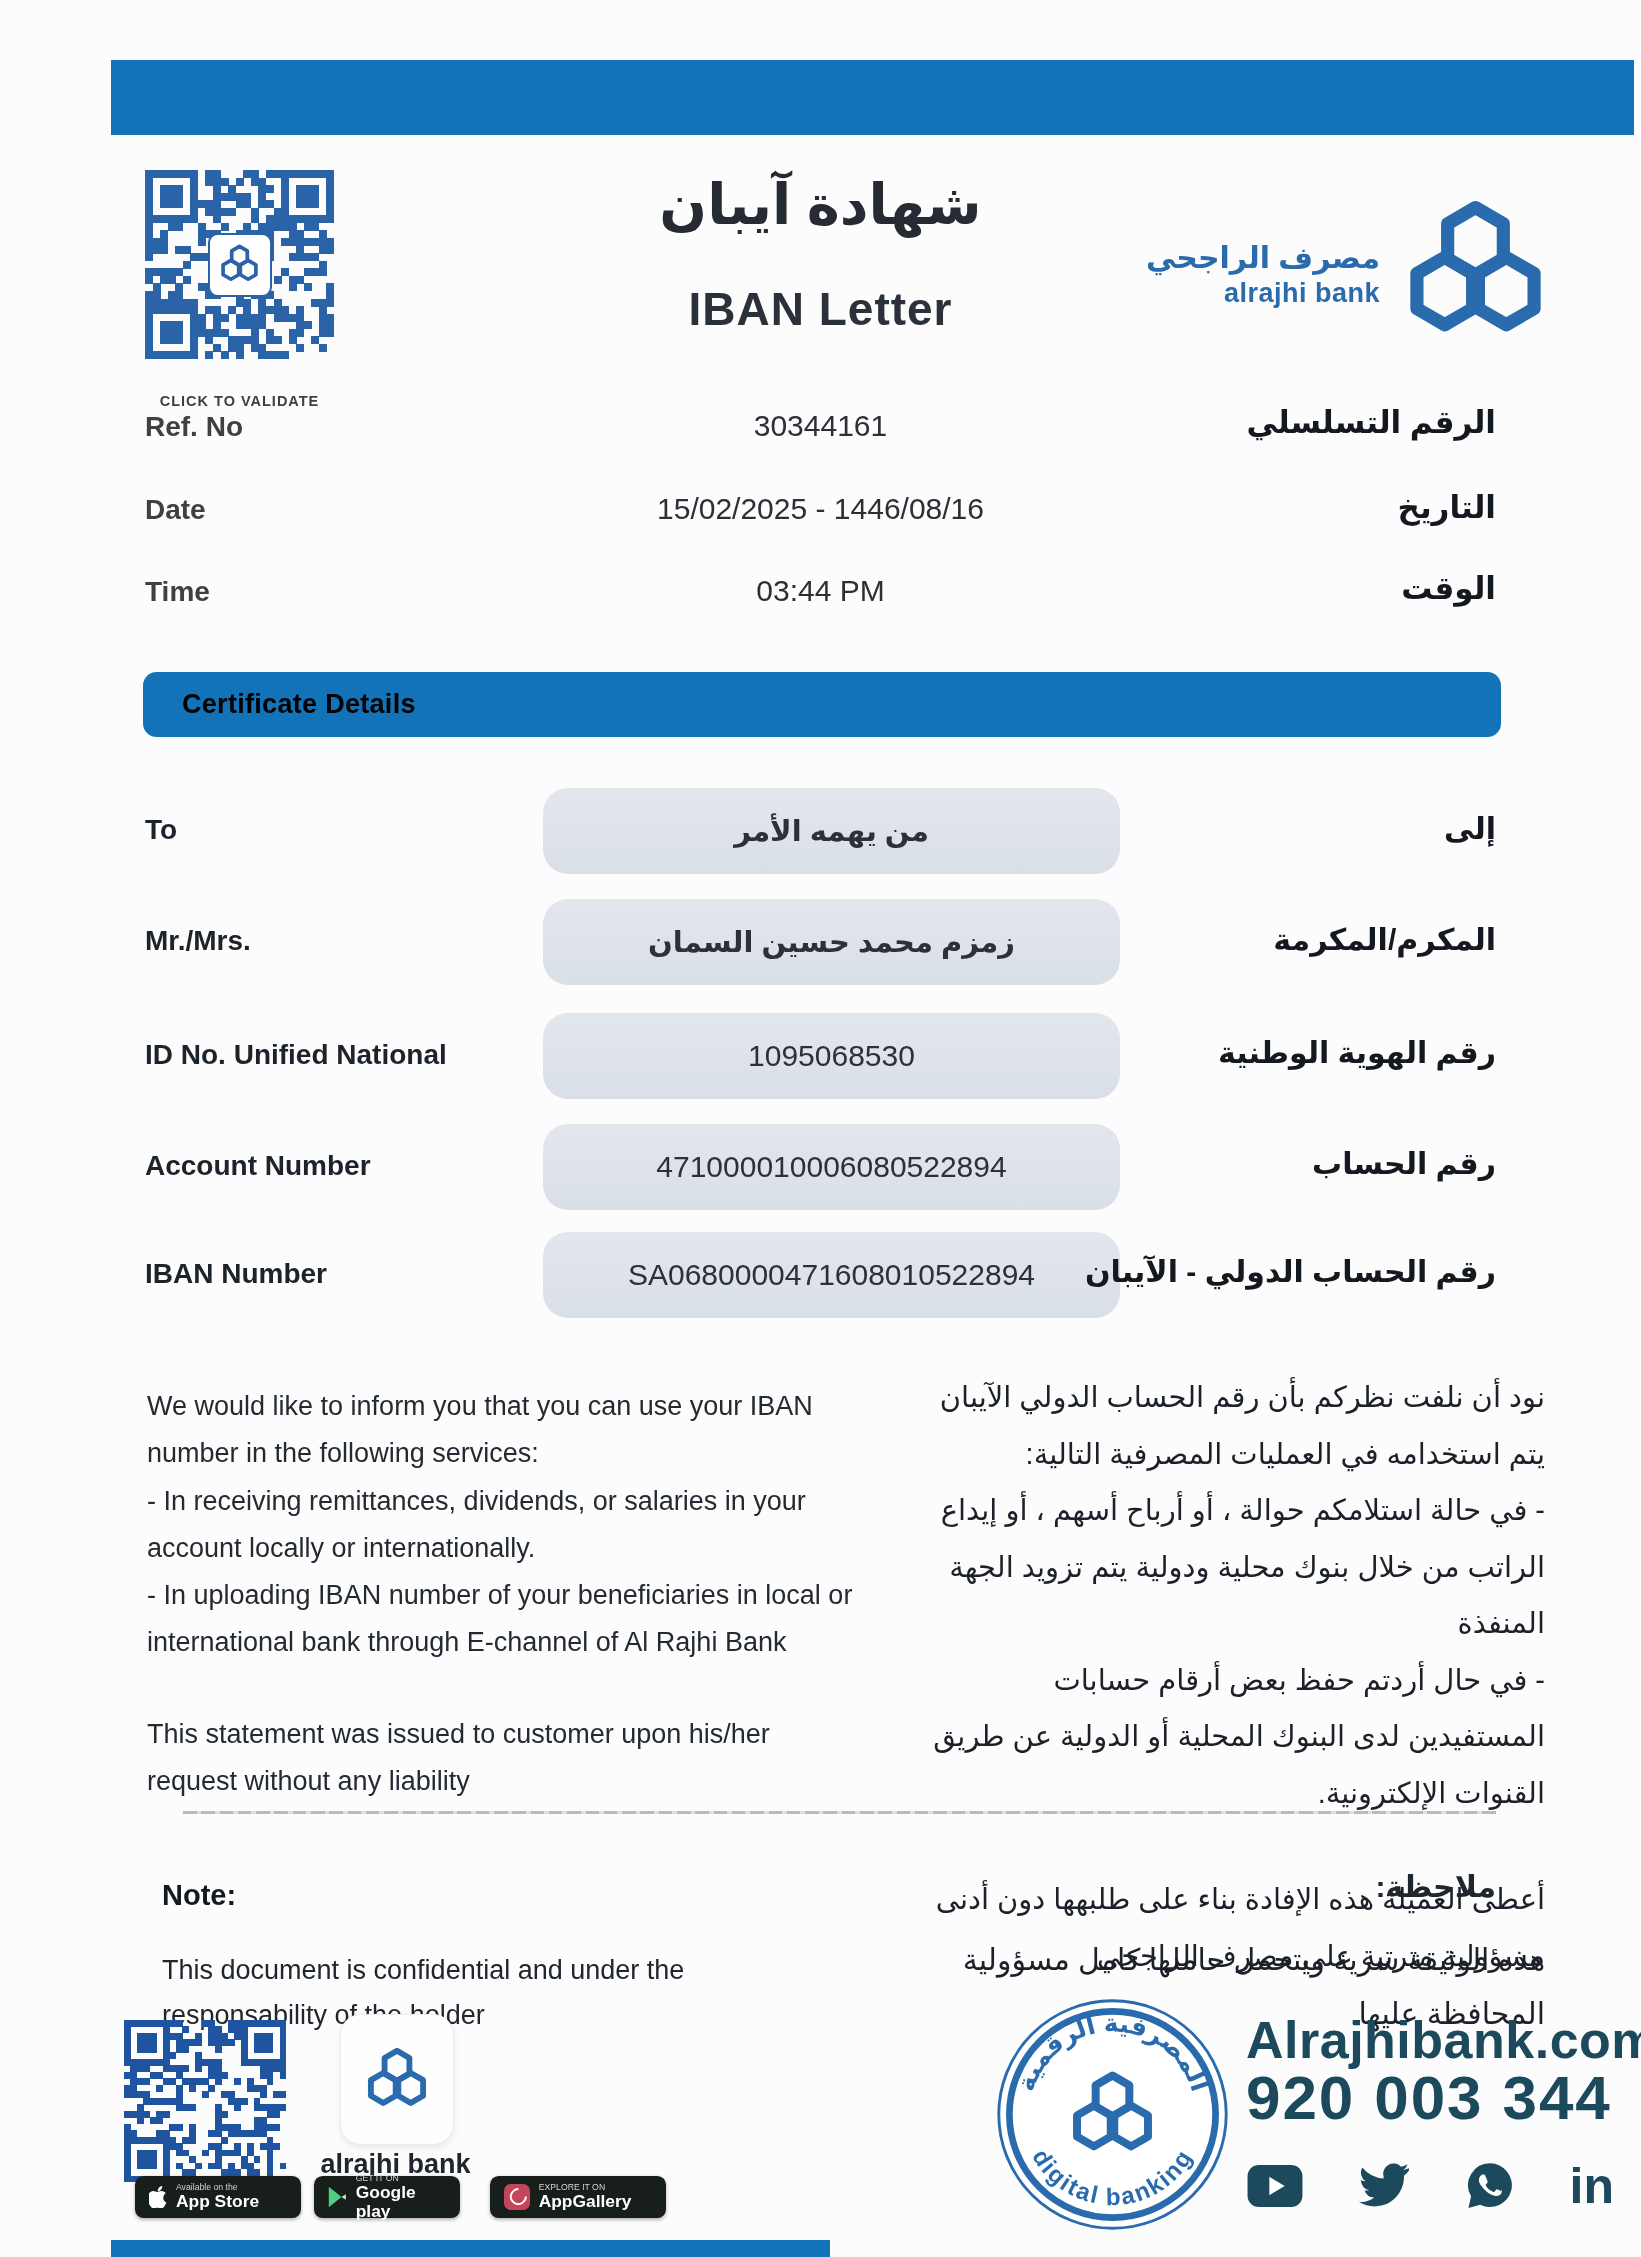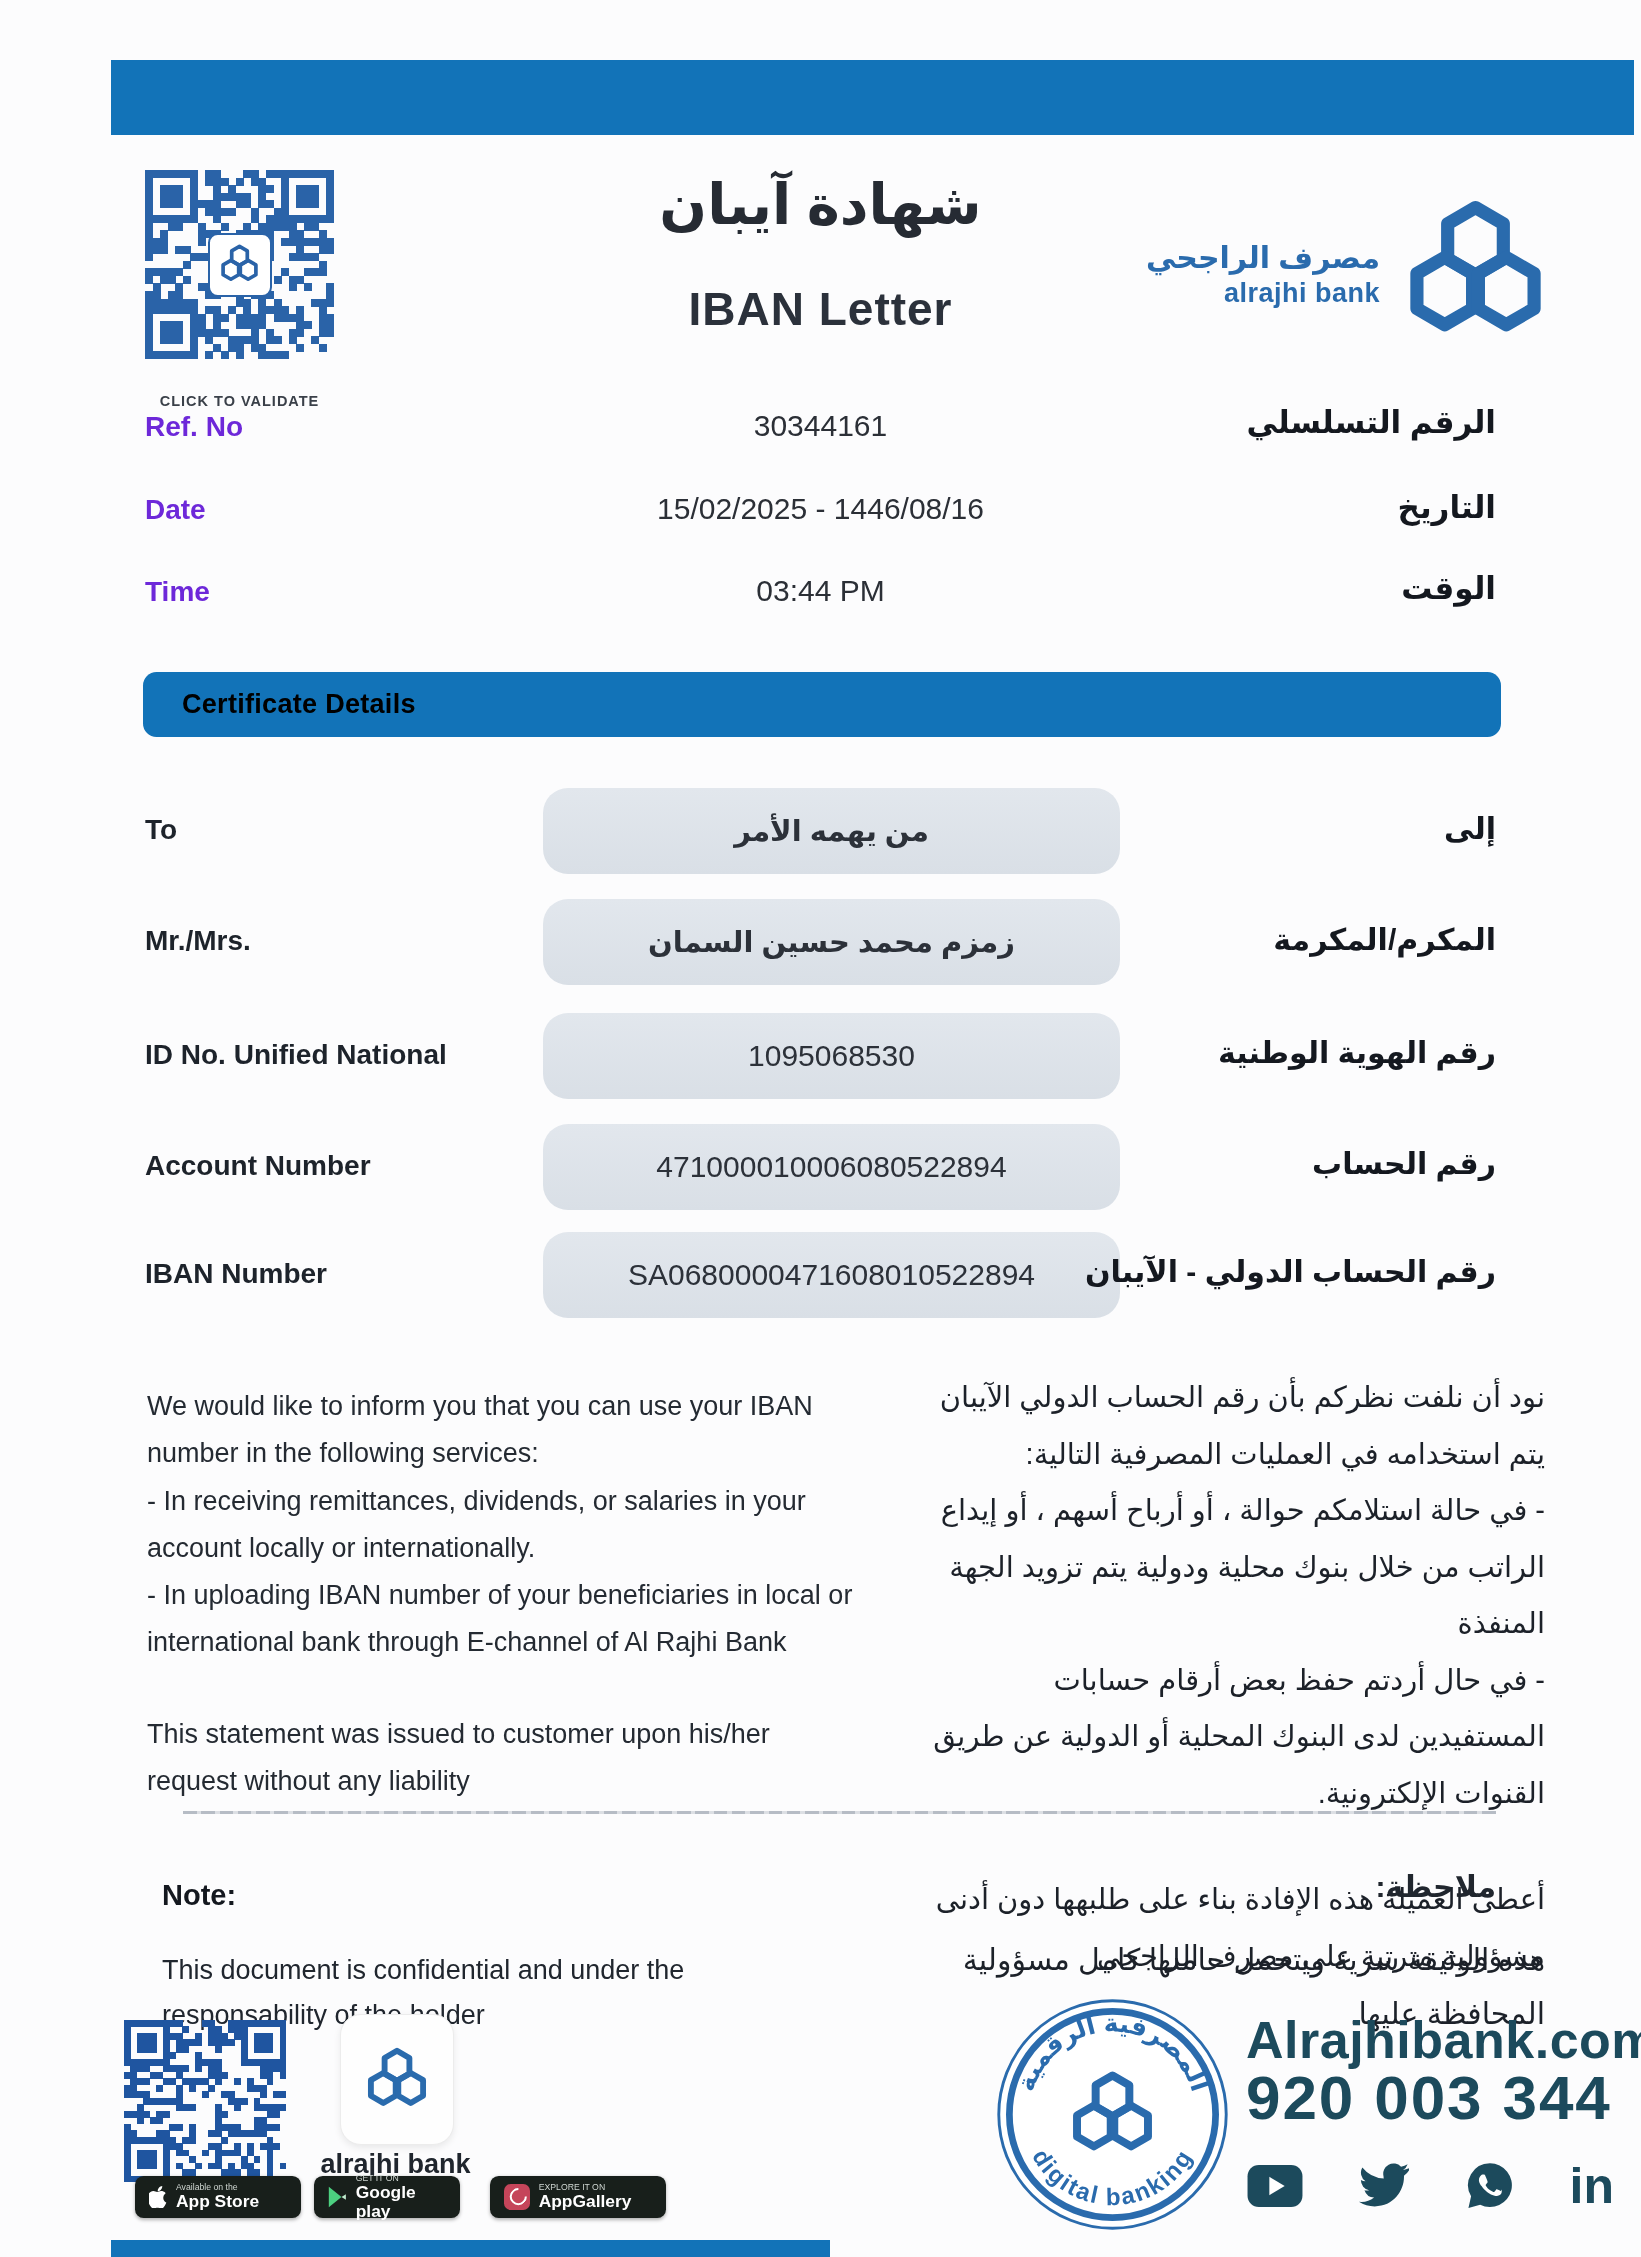--- a/index.html
+++ b/index.html
@@ -13,21 +13,21 @@
   .qr-logo{position:absolute;left:50%;top:50%;width:60px;height:60px;transform:translate(-50%,-50%);
            background:#fff;border:2.9px solid #2a63a8;border-radius:9.7px;display:flex;align-items:center;justify-content:center;}
   .qr-caption{left:135px;top:365px;width:209px;text-align:center;font-size:14.5px;letter-spacing:1px;color:#3a4049;font-weight:bold;margin-top:28px;}
   .title-ar{left:521px;top:172px;width:599px;text-align:center;font-size:56px;font-weight:bold;color:#262b33;direction:rtl;}
   .title-en{left:521px;top:282px;width:599px;text-align:center;font-size:46px;font-weight:bold;color:#2b313b;letter-spacing:1px;}
   .brand-text{left:1139px;top:239px;width:241px;text-align:right;color:#2a6bad;line-height:1.25;}
   .brand-ar{font-size:30px;font-weight:bold;direction:rtl;}
   .brand-en{font-size:27px;font-weight:bold;letter-spacing:0.5px;}
   .brand-mark{left:1402px;top:193px;width:147px;height:158px;color:#2a6bad;}
   
-  .meta-label{left:145px;width:348px;font-size:28px;font-weight:bold;color:#6d28d9;}
+  .meta-label{left:145px;width:348px;font-size:28px;font-weight:bold;color:#404040;}
   .meta-value{left:502px;width:637px;text-align:center;font-size:30px;color:#2b2f36;}
   .meta-ar{left:1062px;width:434px;text-align:right;font-size:31px;font-weight:bold;direction:rtl;color:#14181f;}
   
   .sectionbar{left:143px;top:672px;width:1358px;height:65px;background:#1273b8;border-radius:13.5px;
               display:flex;align-items:center;padding-left:39px;box-sizing:border-box;}
   .sectionbar span{color:#000000;font-size:27px;font-weight:bold;letter-spacing:0.3px;}
   
   .pill{left:543px;width:577px;height:86px;background:linear-gradient(#e2e7ed,#d9dfe6);border-radius:25px;
         display:flex;align-items:center;justify-content:center;font-size:30px;color:#2c3139;}
   .pill.rtl{direction:rtl;font-weight:bold;font-size:29px;}

